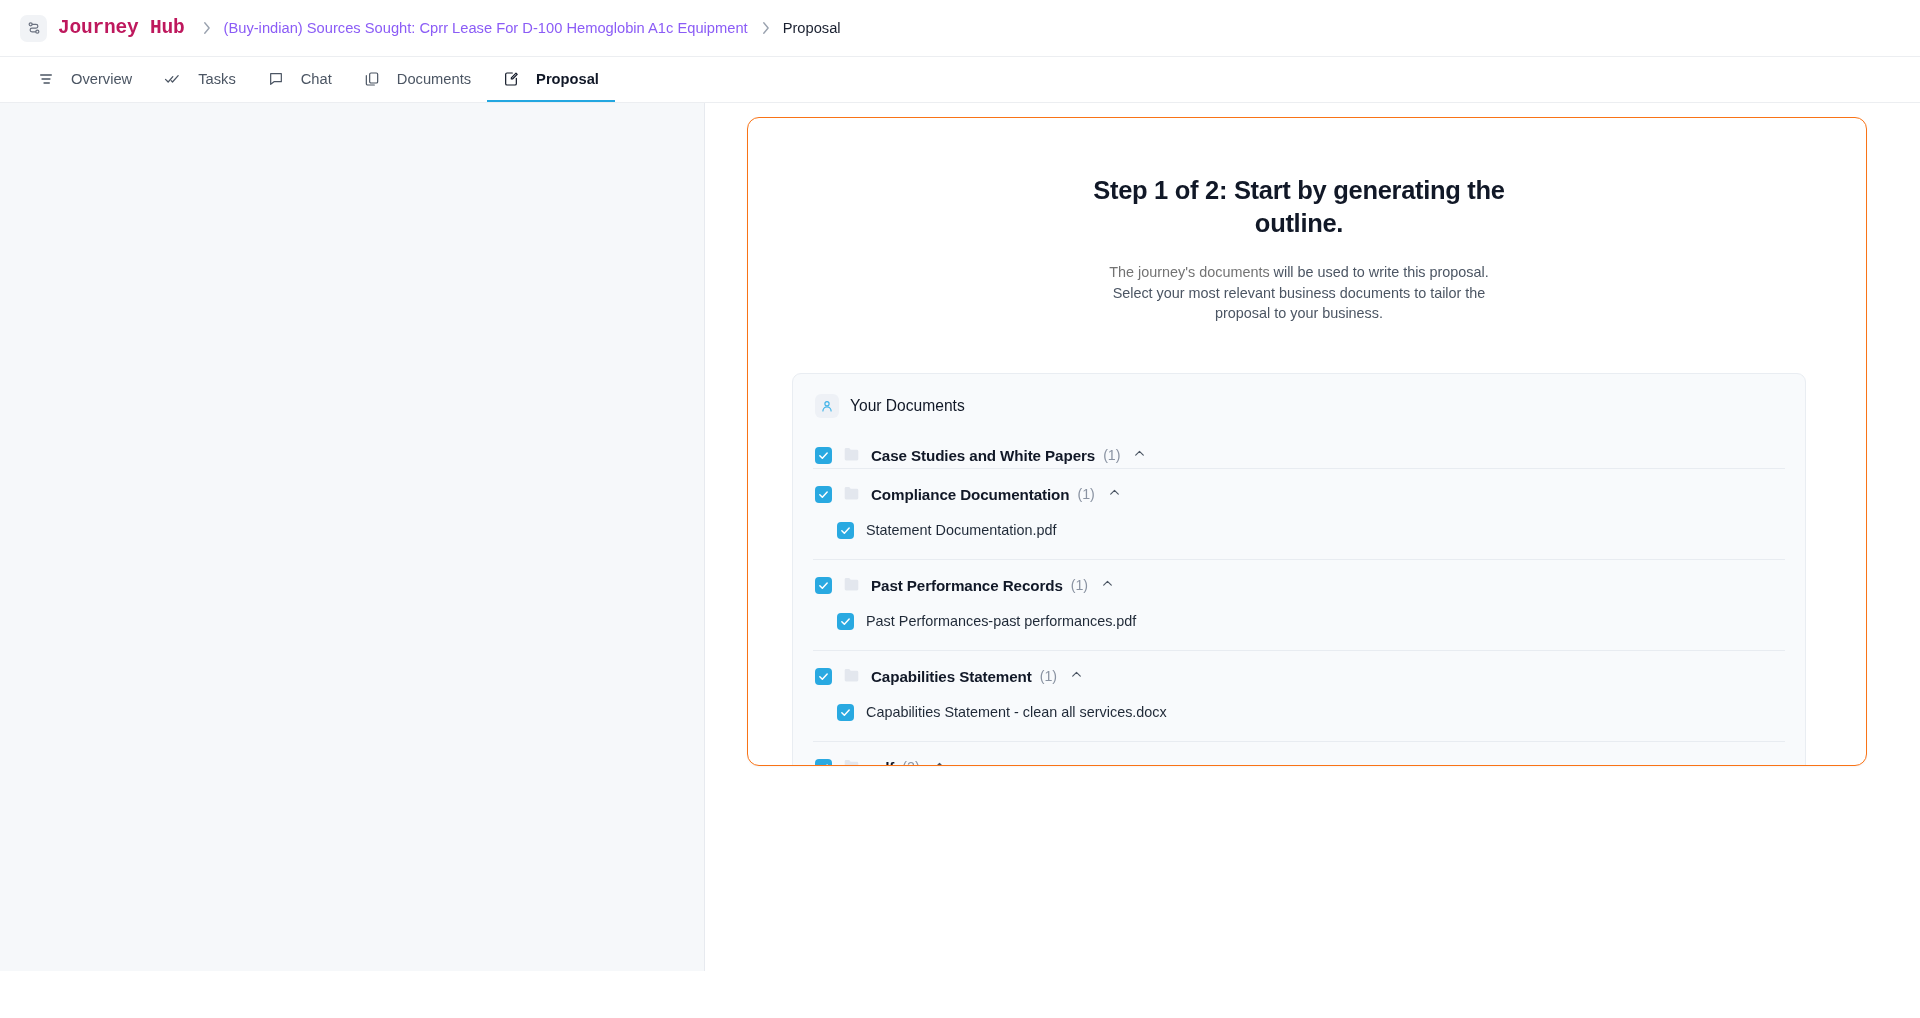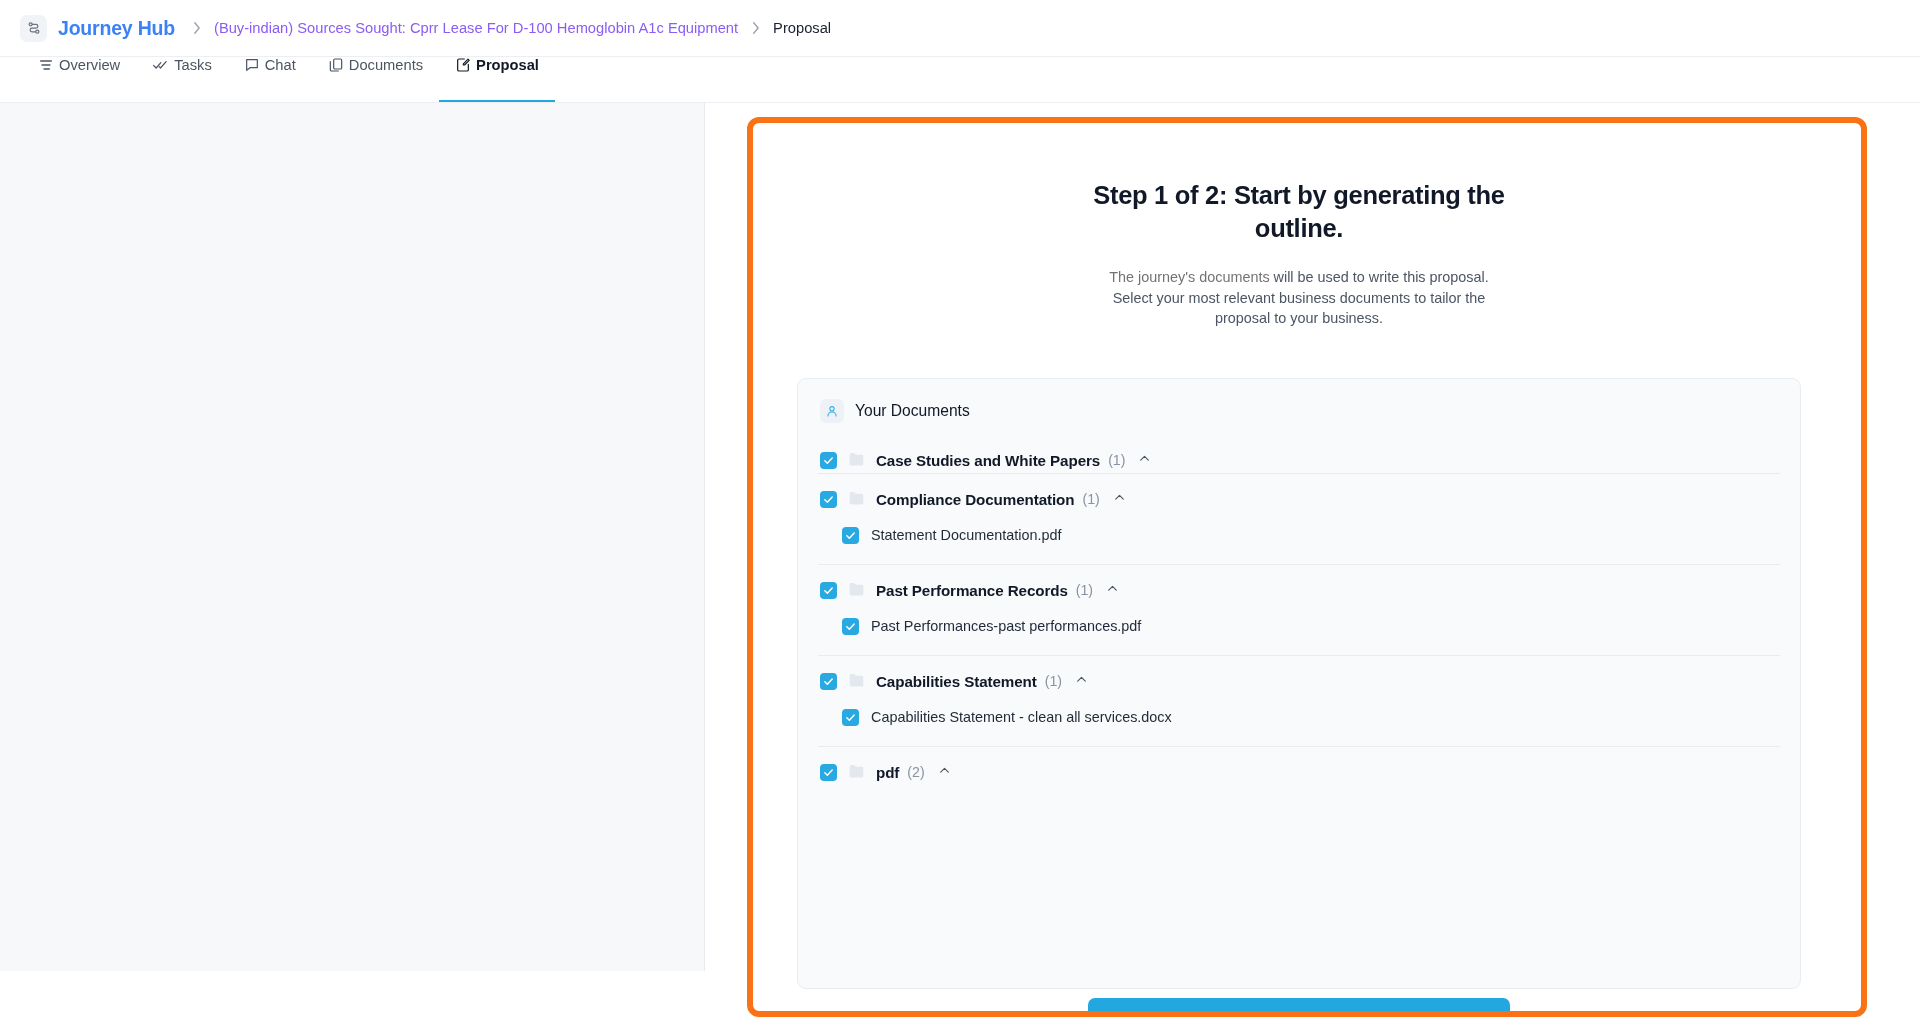--- a/index.html
+++ b/index.html
@@ -31,23 +31,24 @@
   .brand-logo {
     width: 27px; height: 27px;
     border-radius: 7px;
     background: #f1f3f6;
     display: flex; align-items: center; justify-content: center;
     flex: none;
   }
   .brand-name {
     font-size: 19.5px;
     font-weight: 600;
-    color: #3b82f6;
+    color: #be185d;
     letter-spacing: -0.2px;
     white-space: nowrap;
+    font-family: Liberation Mono, monospace;
   }
   .crumb-sep {
     color: #9aa2af;
     font-size: 15px;
     margin: 0 13px;
     display: flex; align-items: center;
     flex: none;
   }
   .crumb {
     font-size: 14.7px;
@@ -60,22 +61,22 @@
   .tabbar {
     height: 46px;
     display: flex;
     align-items: stretch;
     padding-left: 22px;
     background: #ffffff;
     border-bottom: 1px solid #eceef1;
   }
   .tab {
     display: flex;
-    align-items: flex-start;
-    gap: 5px;
+    align-items: center;
+    gap: 17px;
     padding: 0 16px;
     font-size: 14.7px;
     color: #4c5costume;
     color: #4b5563;
     font-weight: 400;
     cursor: pointer;
     border-bottom: 2.5px solid transparent;
     white-space: nowrap;
   }
   .tab .ic { display: flex; align-items: center; flex: none; }
@@ -102,25 +103,25 @@
     background: #ffffff;
     position: relative;
     padding-top: 14px;
   }
 
   
   .card {
     margin: 0 42px;
     width: 1120px;
     background: #ffffff;
-    border: 6px solid #f97316;
+    border: 1px solid #f97316;
     border-radius: 12px;
     box-shadow: 0 1px 2px rgba(16,24,40,0.04);
     padding: 34px 58px 0 42px;
-    height: 900px;
+    height: 649px;
     overflow: hidden;
   }
 
   .headline {
     font-size: 25.5px;
     line-height: 33px;
     font-weight: 700;
     color: #111827;
     text-align: center;
     letter-spacing: -0.3px;

